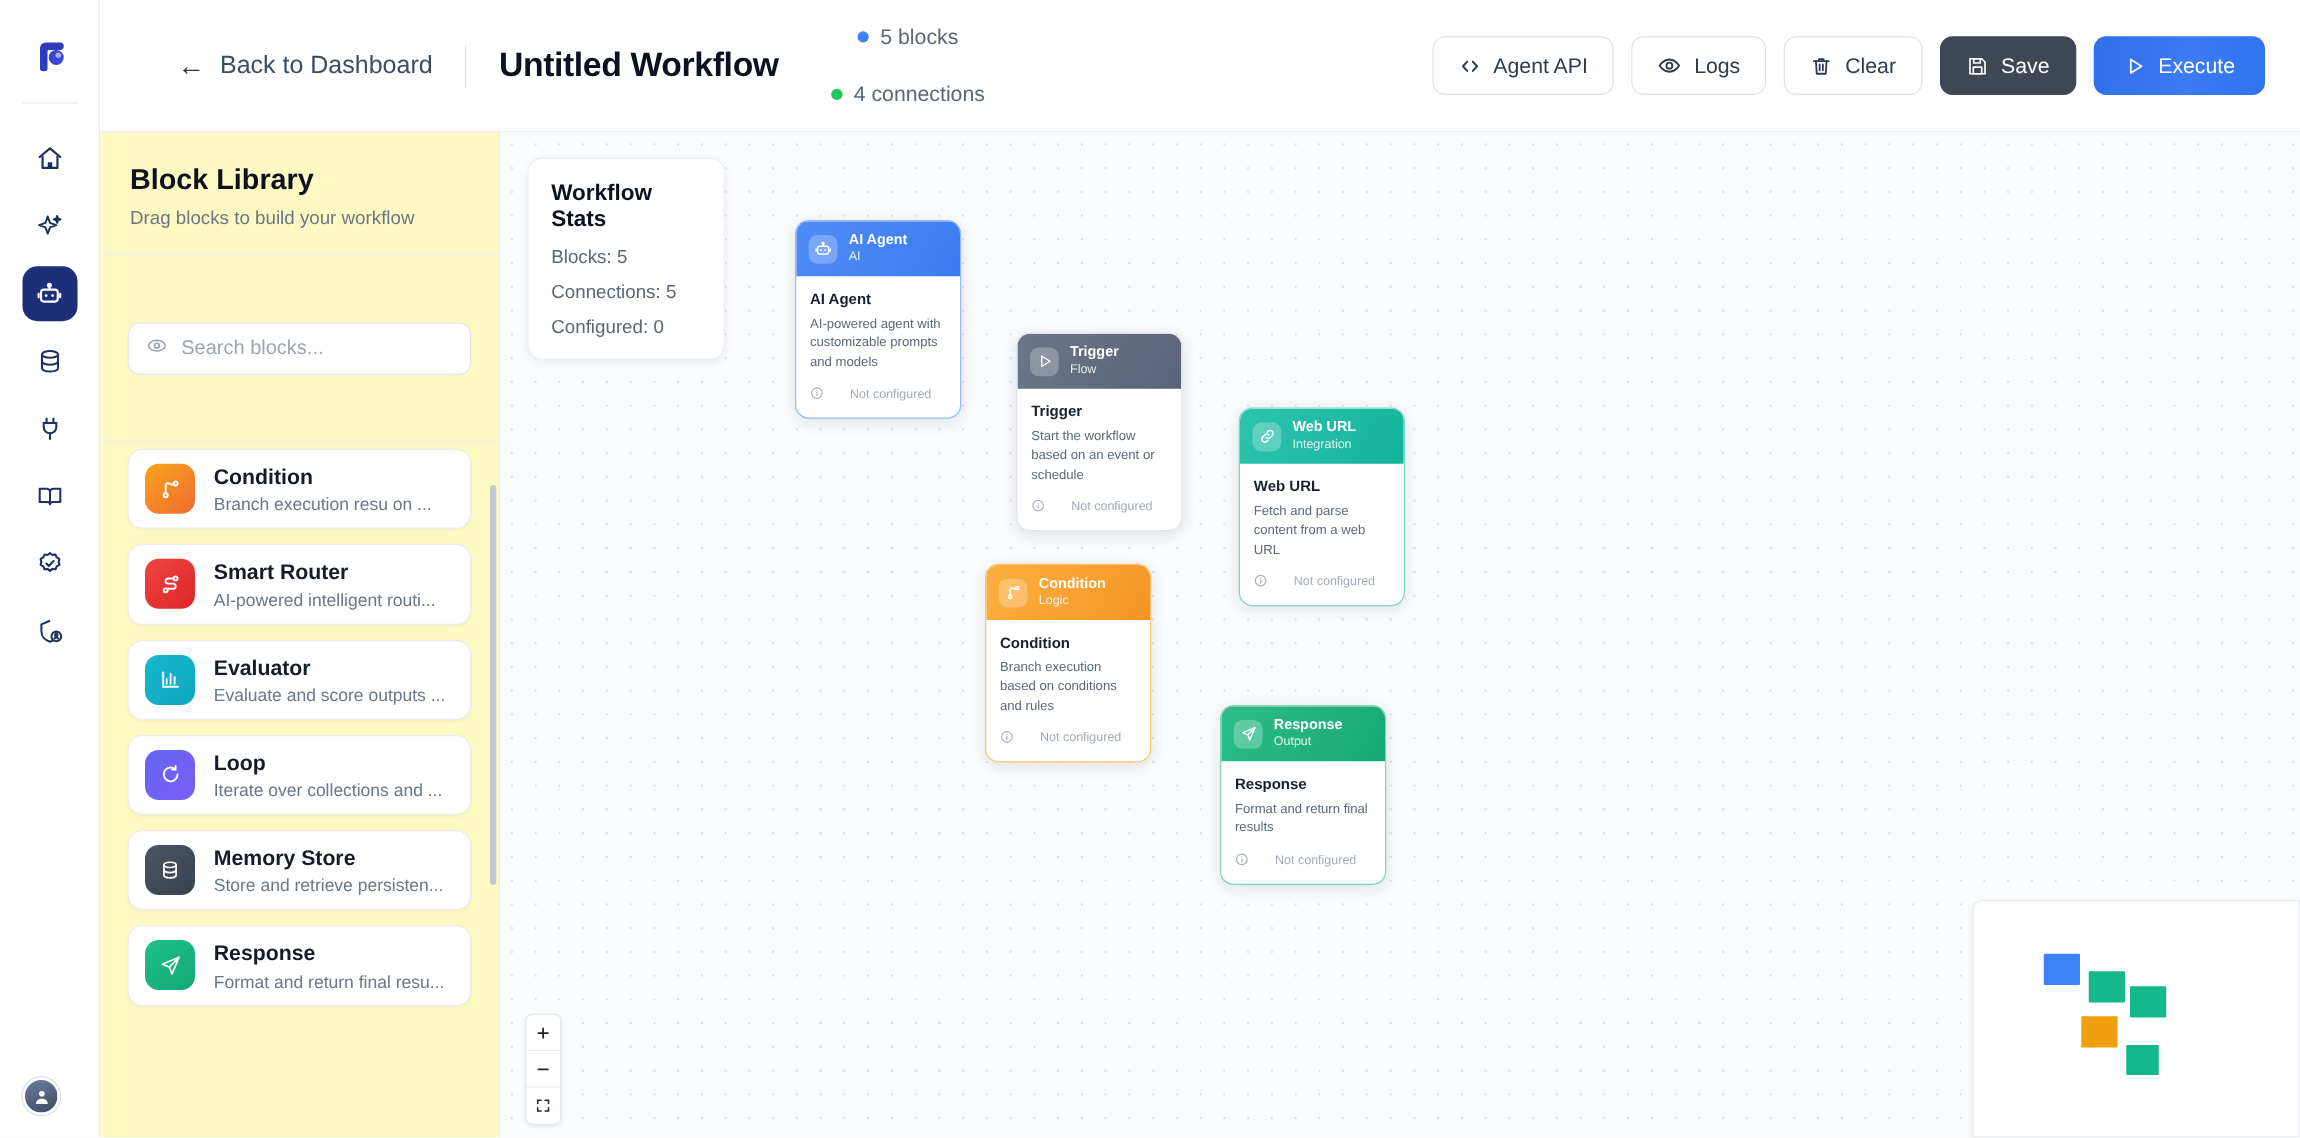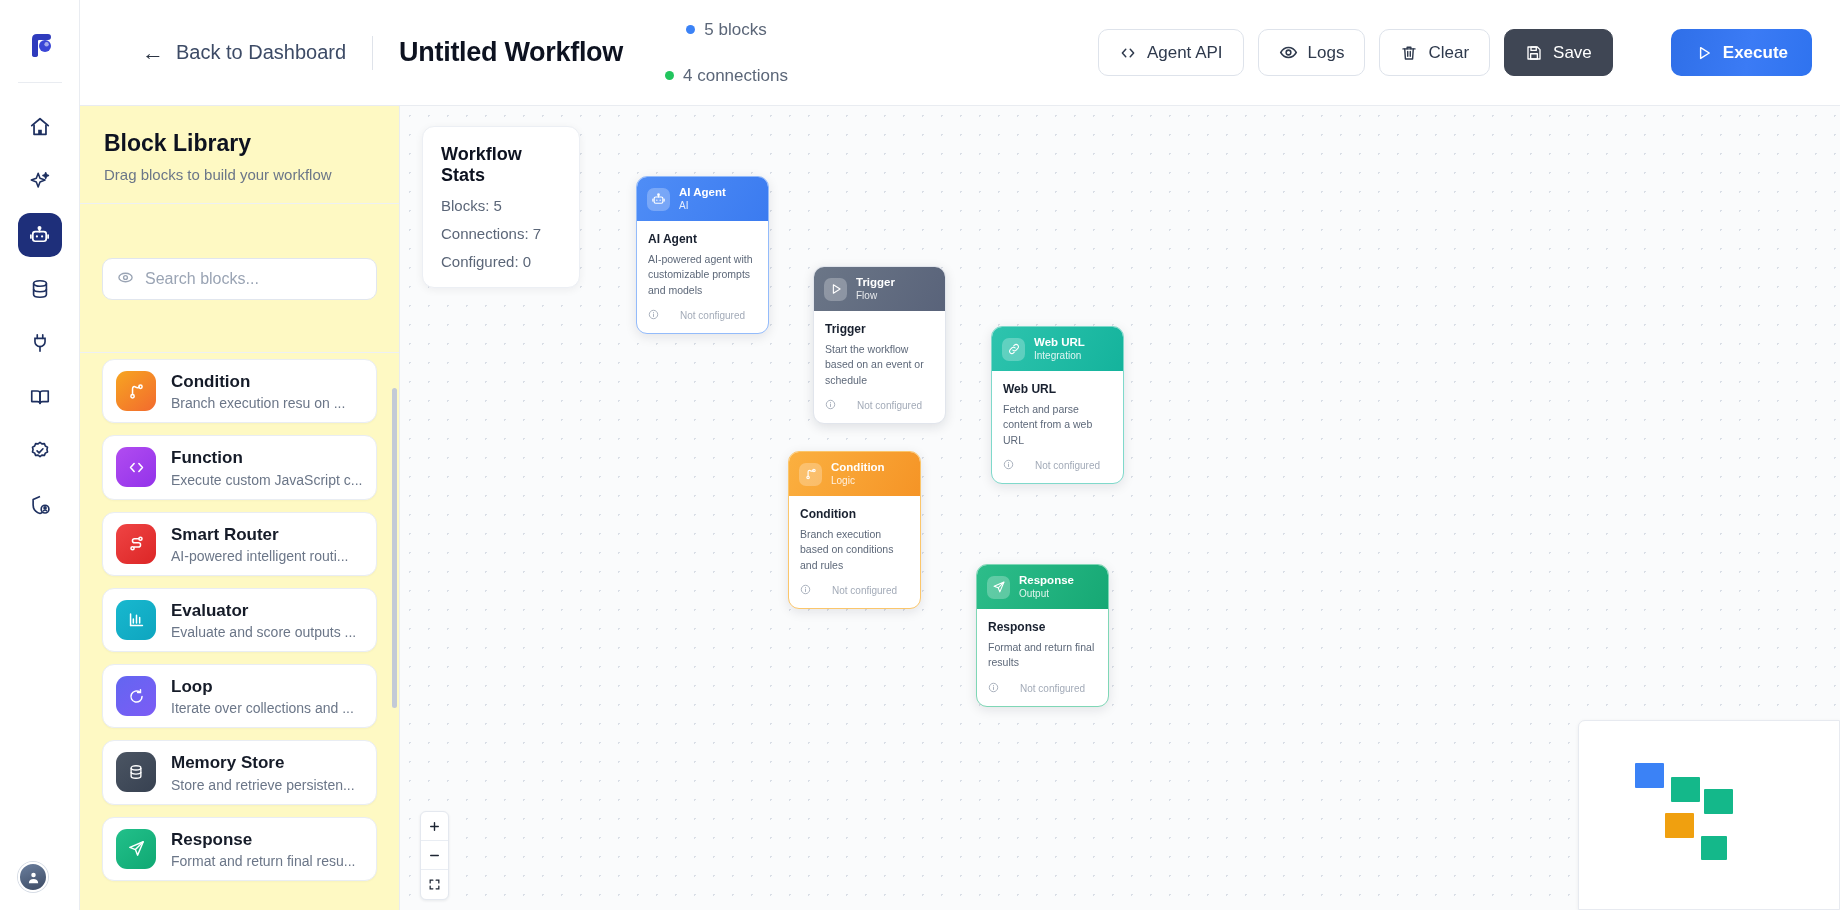--- a/index.html
+++ b/index.html
@@ -66,21 +66,21 @@
   .hdr-actions { margin-left: auto; display: flex; align-items: center; gap: 14px; }
   .btn {
     display: flex; align-items: center; gap: 10px;
     height: 47px; padding: 0 20px; border-radius: 10px;
     font-size: 17px; cursor: pointer; white-space: nowrap;
   }
   .btn-ghost { background: #fff; border: 1px solid #dee3eb; color: #2f3a4d; }
   .btn-dark { background: #3f4654; color: #fff; border: 1px solid #3f4654; }
   .btn-primary {
     background: linear-gradient(100deg,#2f6fe8 0%,#3b7bf5 55%,#2f73ef 100%);
-    color: #fff; border: none; font-weight: bold; padding: 0 24px; margin-left: 44px;
+    color: #fff; border: none; font-weight: normal; padding: 0 24px;
   }
   .btn svg { display: block; }
 
   
   .body { flex: 1; display: flex; min-height: 0; position: relative; }
 
   
   .library {
     width: 320px; flex: 0 0 320px;
     background: #fef9c3;
@@ -369,31 +369,20 @@
                   <circle cx="17" cy="6" r="2.1"></circle>
                   <path d="M7 15.9V8.5C7 6 9 5 11 6.4c2 1.4 4 .7 4.6-.2"></path>
                 </svg>
               </div>
               <div class="lib-txt">
                 <div class="lib-name">Condition</div>
                 <div class="lib-desc">Branch execution resu on ...</div>
               </div>
             </div>
             <div class="lib-item">
-              <div class="lib-ico" style="background:linear-gradient(140deg,#b14cf0,#9333ea)">
-                <svg width="19" height="19" viewBox="0 0 24 24" fill="none" stroke="#fff" stroke-width="2" stroke-linecap="round" stroke-linejoin="round">
-                  <path d="M9 7 4.5 12 9 17M15 7l4.5 5L15 17"></path>
-                </svg>
-              </div>
-              <div class="lib-txt">
-                <div class="lib-name">Function</div>
-                <div class="lib-desc">Execute custom JavaScript c...</div>
-              </div>
-            </div>
-            <div class="lib-item">
               <div class="lib-ico" style="background:linear-gradient(140deg,#ef4444,#dc2626)">
                 <svg width="19" height="19" viewBox="0 0 24 24" fill="none" stroke="#fff" stroke-width="1.9" stroke-linecap="round">
                   <circle cx="7" cy="18" r="2"></circle>
                   <circle cx="17" cy="6" r="2"></circle>
                   <path d="M15 6H9.5a2.6 2.6 0 0 0 0 5.2h5a2.6 2.6 0 0 1 0 5.2H9"></path>
                 </svg>
               </div>
               <div class="lib-txt">
                 <div class="lib-name">Smart Router</div>
                 <div class="lib-desc">AI-powered intelligent routi...</div>
@@ -451,21 +440,21 @@
             </div>
           </div>
         <div class="lib-scroll"></div>
       </div>
 
       <div class="canvas">
 
         <div class="stats-card">
           <h3>Workflow Stats</h3>
           <p>Blocks: 5</p>
-          <p>Connections: 7</p>
+          <p>Connections: 5</p>
           <p>Configured: 0</p>
         </div>
 
         <svg class="edges">
           <defs>
             <marker id="arw" markerWidth="7" markerHeight="7" refX="5.4" refY="3" orient="auto">
               <path d="M0,0.4 L5.6,3 L0,5.6 z" fill="#9aa3b0"></path>
             </marker>
           </defs>
           <g fill="none" stroke="#a5adba" stroke-width="1.6" stroke-dasharray="5 4.5" marker-end="url(#arw)">

